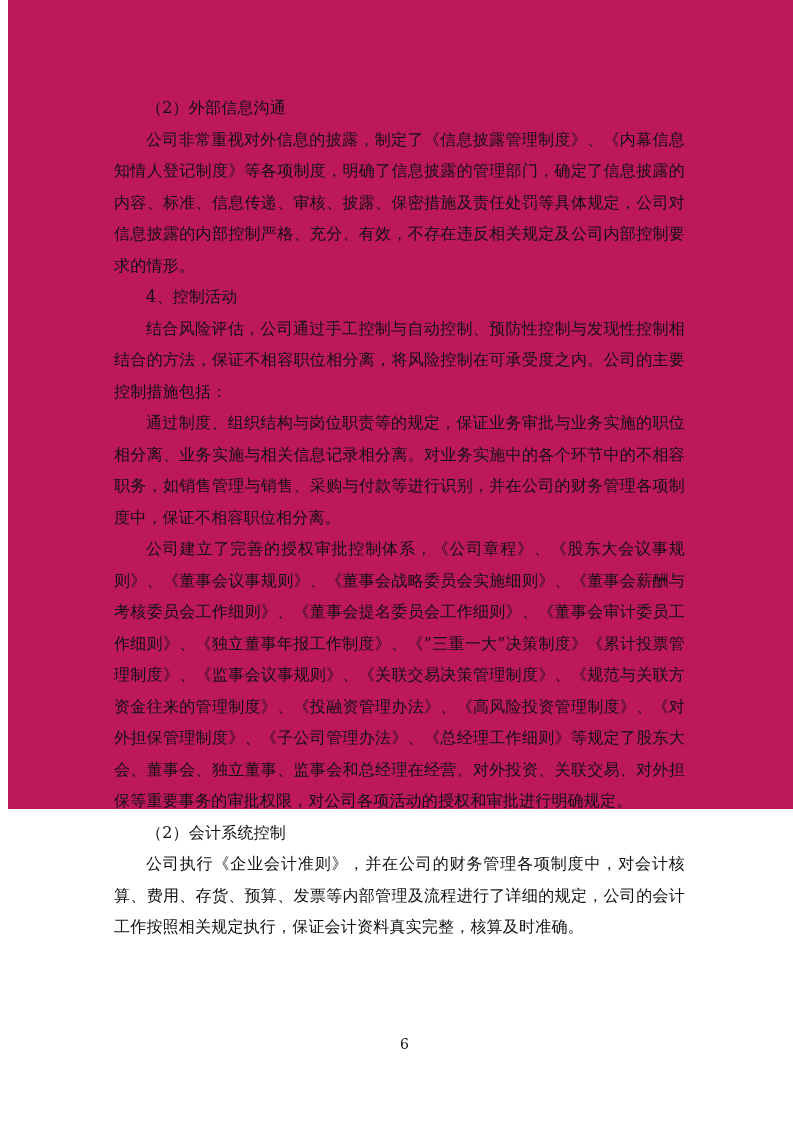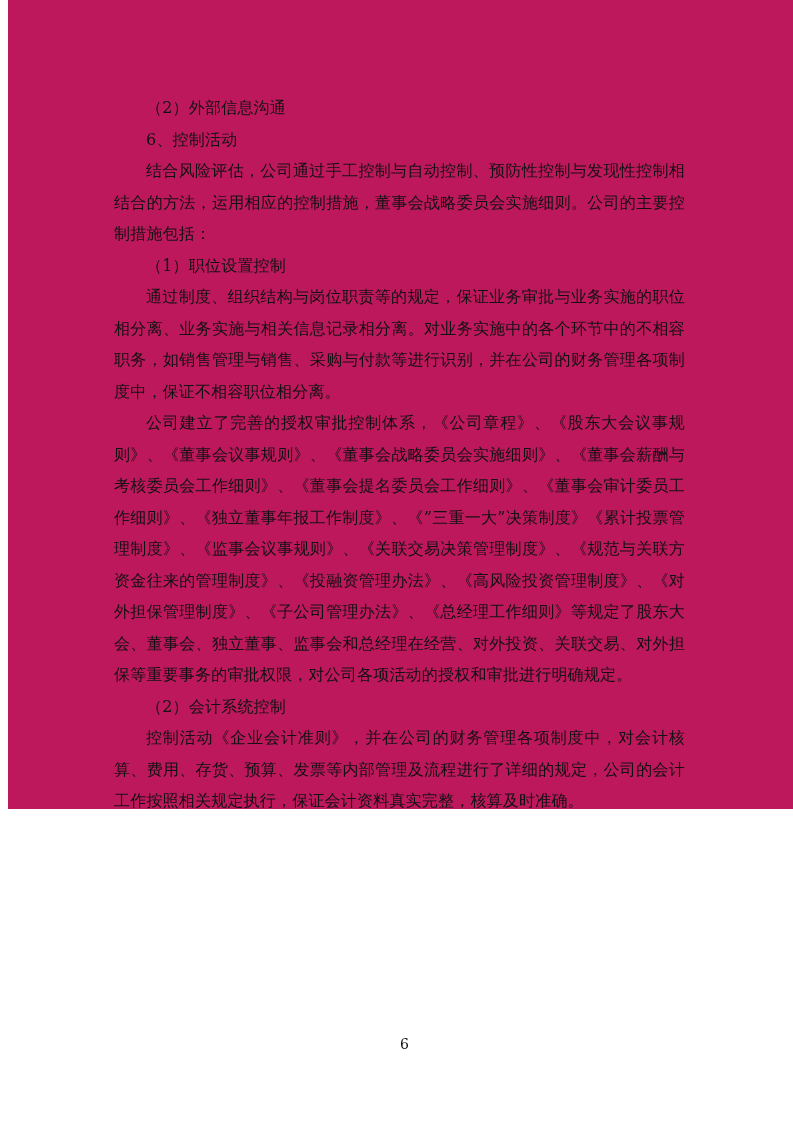--- a/index.html
+++ b/index.html
@@ -50,22 +50,22 @@
     line-height: 20px;
     color: #111111;
   }
 </style>
 </head>
 <body>
 
 <div class="page">
   <div class="content">
     <p>（2）外部信息沟通</p>
-    <p>6、控制活动</p>
-    <p>结合风险评估，公司通过手工控制与自动控制、预防性控制与发现性控制相结合的方法，运用相应的控制措施，董事会战略委员会实施细则。公司的主要控制措施包括：</p>
-    <p>（1）职位设置控制</p>
+    <p>公司非常重视对外信息的披露，制定了《信息披露管理制度》、《内幕信息知情人登记制度》等各项制度，明确了信息披露的管理部门，确定了信息披露的内容、标准、信息传递、审核、披露、保密措施及责任处罚等具体规定，公司对信息披露的内部控制严格、充分、有效，不存在违反相关规定及公司内部控制要求的情形。</p>
+    <p>4、控制活动</p>
+    <p>结合风险评估，公司通过手工控制与自动控制、预防性控制与发现性控制相结合的方法，保证不相容职位相分离，将风险控制在可承受度之内。公司的主要控制措施包括：</p>
     <p>通过制度、组织结构与岗位职责等的规定，保证业务审批与业务实施的职位相分离、业务实施与相关信息记录相分离。对业务实施中的各个环节中的不相容职务，如销售管理与销售、采购与付款等进行识别，并在公司的财务管理各项制度中，保证不相容职位相分离。</p>
     <p>公司建立了完善的授权审批控制体系，《公司章程》、《股东大会议事规则》、《董事会议事规则》、《董事会战略委员会实施细则》、《董事会薪酬与考核委员会工作细则》、《董事会提名委员会工作细则》、《董事会审计委员工作细则》、《独立董事年报工作制度》、《”三重一大”决策制度》《累计投票管理制度》、《监事会议事规则》、《关联交易决策管理制度》、《规范与关联方资金往来的管理制度》、《投融资管理办法》、《高风险投资管理制度》、《对外担保管理制度》、《子公司管理办法》、《总经理工作细则》等规定了股东大会、董事会、独立董事、监事会和总经理在经营、对外投资、关联交易、对外担保等重要事务的审批权限，对公司各项活动的授权和审批进行明确规定。</p>
     <p>（2）会计系统控制</p>
-    <p>控制活动《企业会计准则》，并在公司的财务管理各项制度中，对会计核算、费用、存货、预算、发票等内部管理及流程进行了详细的规定，公司的会计工作按照相关规定执行，保证会计资料真实完整，核算及时准确。</p>
+    <p>公司执行《企业会计准则》，并在公司的财务管理各项制度中，对会计核算、费用、存货、预算、发票等内部管理及流程进行了详细的规定，公司的会计工作按照相关规定执行，保证会计资料真实完整，核算及时准确。</p>
   </div>
   <div class="footer">6</div>
 </div>
 
 </body></html>

